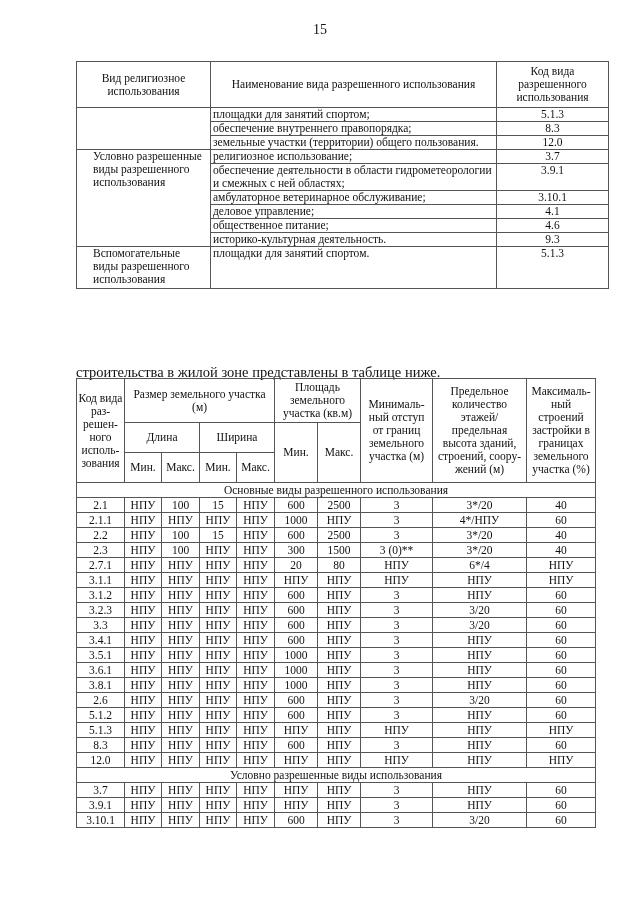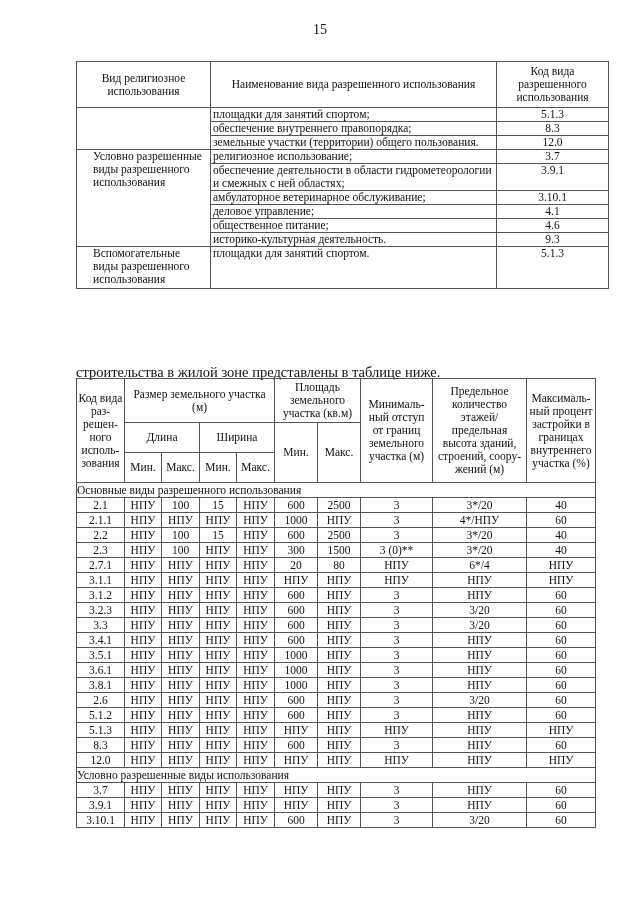--- a/index.html
+++ b/index.html
@@ -35,21 +35,21 @@
   .para .mid { display: block; text-align: justify; text-align-last: justify; }
   .para .last { display: block; margin-top: 43px; }
 
   
   .t2 {
     position: absolute; left: 76px; top: 378px; width: 519px;
     font-size: 11.5px; line-height: 13px;
   }
   .t2 th { text-align: center; vertical-align: middle; padding: 0 1px; }
   .t2 td { text-align: center; vertical-align: middle; height: 14px; padding: 0; }
-  .t2 td.section { text-align: left; }
+  .t2 td.section { text-align: center; }
 </style>
 </head>
 <body>
 
 <div class="page-number">15</div>
 
 <table class="t1">
   <colgroup>
       <col style="width:134px">
       <col style="width:286px">
@@ -126,21 +126,21 @@
     <col style="width:94px">
     <col style="width:69px">
   </colgroup>
   <thead>
     <tr style="height:44px">
       <th rowspan="3">Код вида раз-решен-ного исполь-зования</th>
       <th colspan="4">Размер земельного участка (м)</th>
       <th colspan="2">Площадь земельного участка (кв.м)</th>
       <th rowspan="3">Минималь-ный отступ от границ земельного участка (м)</th>
       <th rowspan="3">Предельное количество этажей/ предельная высота зданий, строений, соору-жений (м)</th>
-      <th rowspan="3">Максималь-ный процент застройки в границах внутреннего участка (%)</th>
+      <th rowspan="3">Максималь-ный строений застройки в границах земельного участка (%)</th>
     </tr>
     <tr style="height:30px">
       <th colspan="2">Длина</th>
       <th colspan="2">Ширина</th>
       <th rowspan="2">Мин.</th>
       <th rowspan="2">Макс.</th>
     </tr>
     <tr style="height:30px">
       <th>Мин.</th>
       <th>Макс.</th>

